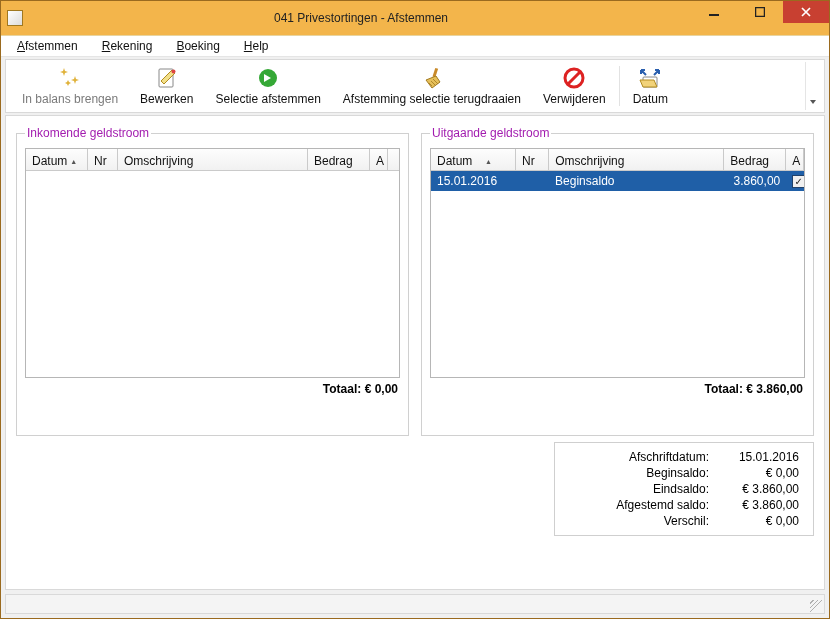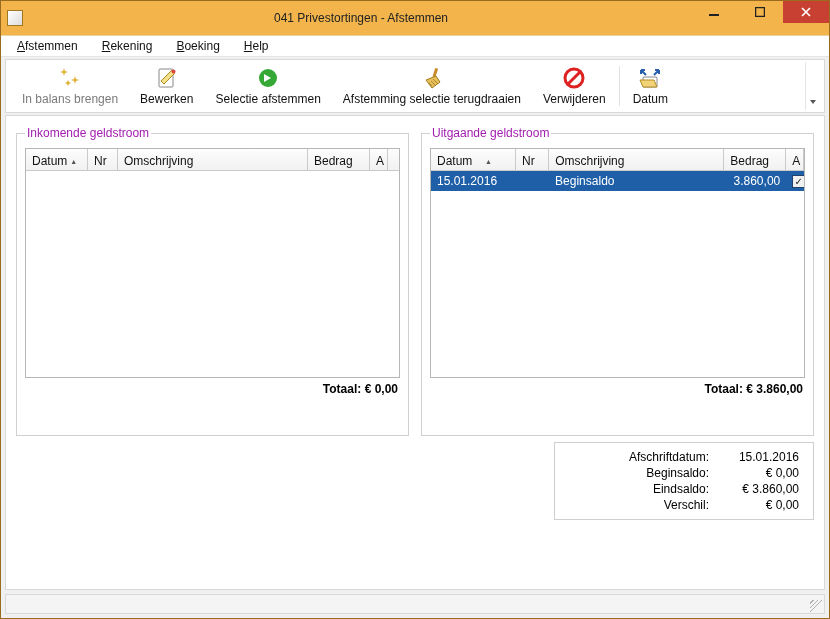--- a/index.html
+++ b/index.html
@@ -364,20 +364,24 @@
             </tr>
         <tr>
               <td class="lbl">Beginsaldo:</td>
               <td class="val">€ 0,00</td>
             </tr>
         <tr>
               <td class="lbl">Eindsaldo:</td>
               <td class="val">€ 3.860,00</td>
             </tr>
         <tr>
+              <td class="lbl">Afgestemd saldo:</td>
+              <td class="val">€ 3.860,00</td>
+            </tr>
+        <tr>
               <td class="lbl">Verschil:</td>
               <td class="val">€ 0,00</td>
             </tr>
       </tbody>
         </table>
     </div>
   </div>
 
   <div class="statusbar">
     <div class="grip"></div>

